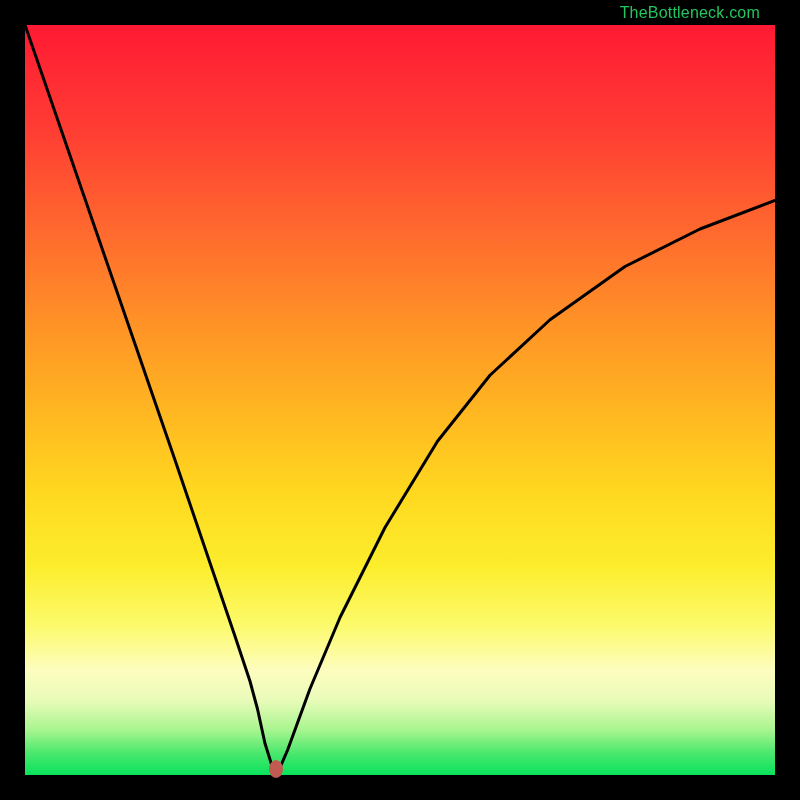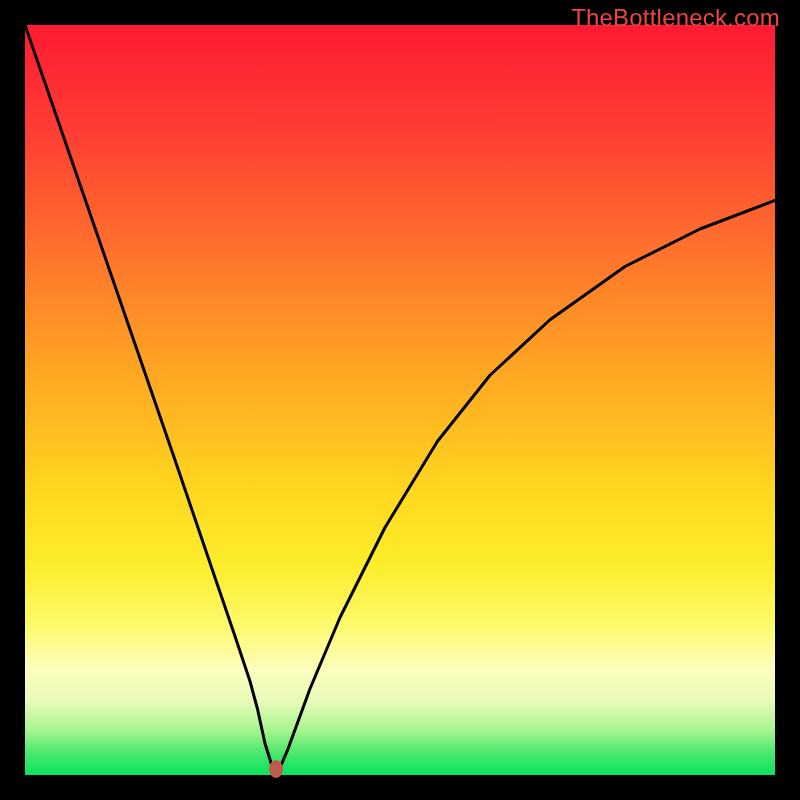--- a/index.html
+++ b/index.html
@@ -30,23 +30,23 @@
       #fdfdbe 86%,
       #e9fbb9 90%,
       #a8f58f 94%,
       #4de86e 97%,
       #09e25d 100%
     );
   }
   .watermark {
     position: absolute;
     top: 4px;
-    right: 20px;
-    color: #ef4444;
-    font-size: 24px;
+    right: 40px;
+    color: #22c55e;
+    font-size: 16px;
     font-weight: 500;
     letter-spacing: 0.2px;
     user-select: none;
   }
   .plot {
     position: absolute;
     left: 0;
     top: 0;
     width: 750px;
     height: 750px;

